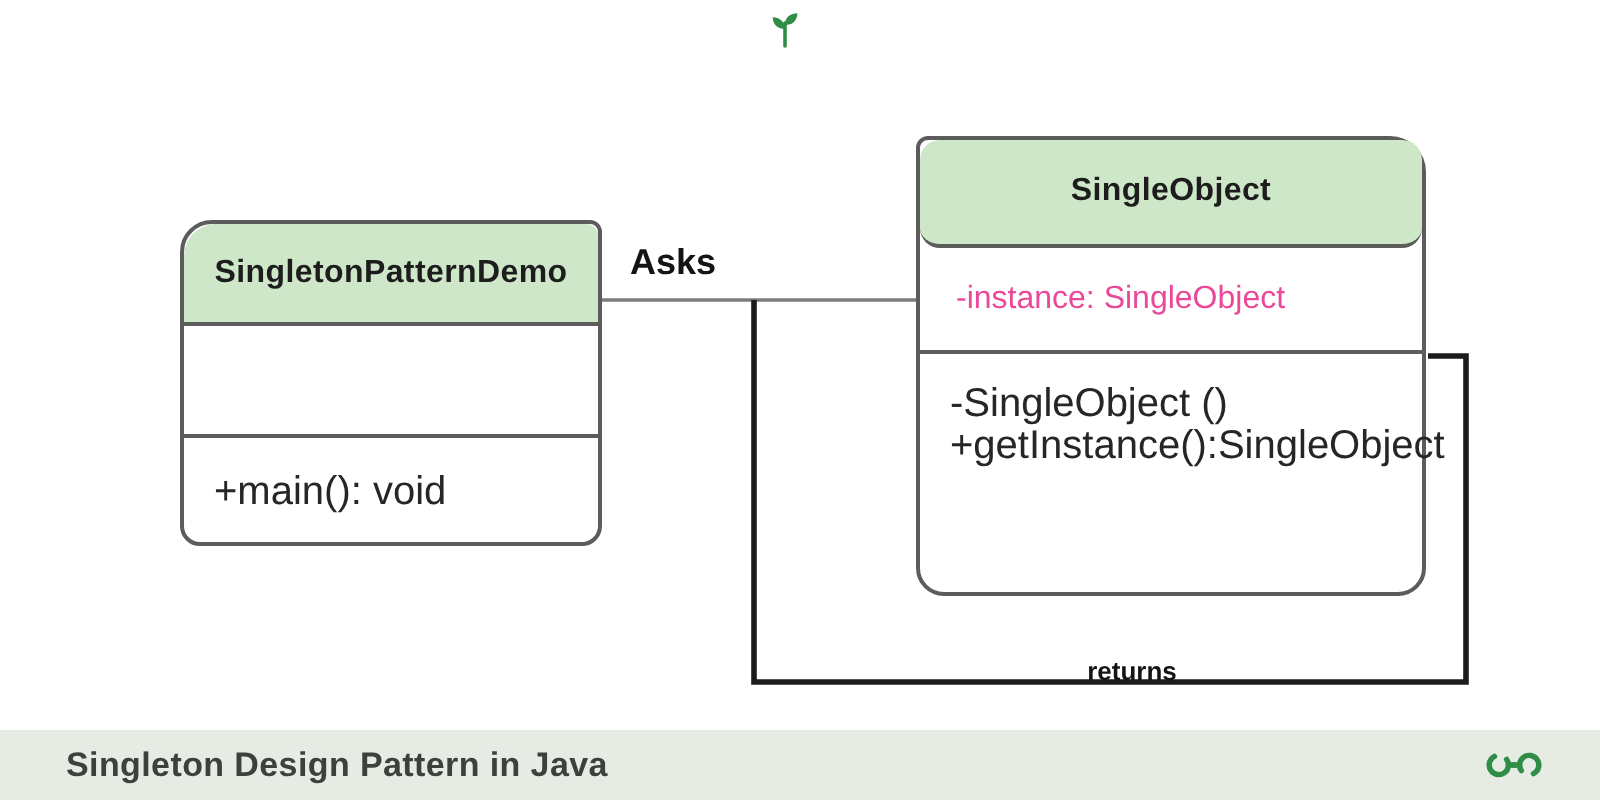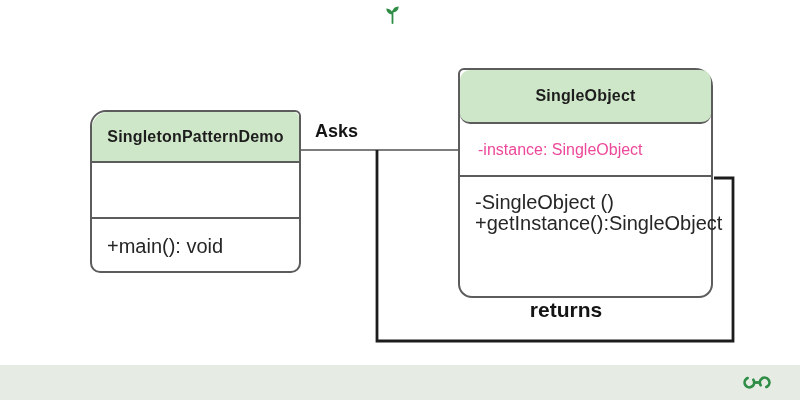--- a/index.html
+++ b/index.html
@@ -53,21 +53,21 @@
     flex: 1;
     font-size: 20px; color: #262626;
     padding: 15px 6px 0 15px; box-sizing: border-box;
     line-height: 21px;
   }
   .uml-box.left .uml-methods { padding-top: 17px; }
 
   
   .rel-label { position: absolute; z-index: 4; font-weight: 700; color: #141414; }
   .rel-label.asks    { left: 315px; top: 121px; font-size: 18px; }
-  .rel-label.returns { left: 500px; top: 298px; width: 132px; text-align: center; font-size: 21px; }
+  .rel-label.returns { left: 500px; top: 328px; width: 132px; text-align: center; font-size: 13px; }
 
   
   .footer {
     position: absolute; left: 0; top: 365px; width: 800px; height: 35px;
     background: #e6ebe4; z-index: 5;
     display: flex; align-items: center;
   }
   .footer .caption {
     margin-left: 33px;
     font-size: 17px; font-weight: 700; color: #3b423c;
@@ -111,20 +111,21 @@
     <div class="uml-methods">
       <div>-SingleObject ()</div>
       <div>+getInstance():SingleObject</div>
     </div>
   </div>
 
   <div class="rel-label asks">Asks</div>
   <div class="rel-label returns">returns</div>
 
   <div class="footer">
+    <span class="caption">Singleton Design Pattern in Java</span>
     <svg class="gfg" width="32" height="17" viewBox="0 0 40 20">
       <g stroke="#2f8d46" stroke-width="3.4" fill="none" stroke-linecap="round">
         <g id="gleft">
           <circle cx="10.5" cy="10" r="6" stroke-dasharray="29 8.7" transform="rotate(-35 10.5 10)"></circle>
           <line x1="16.5" y1="10" x2="20.5" y2="10"></line>
         </g>
         <use href="#gleft" transform="rotate(180 20 10)"></use>
       </g>
     </svg>
   </div>

